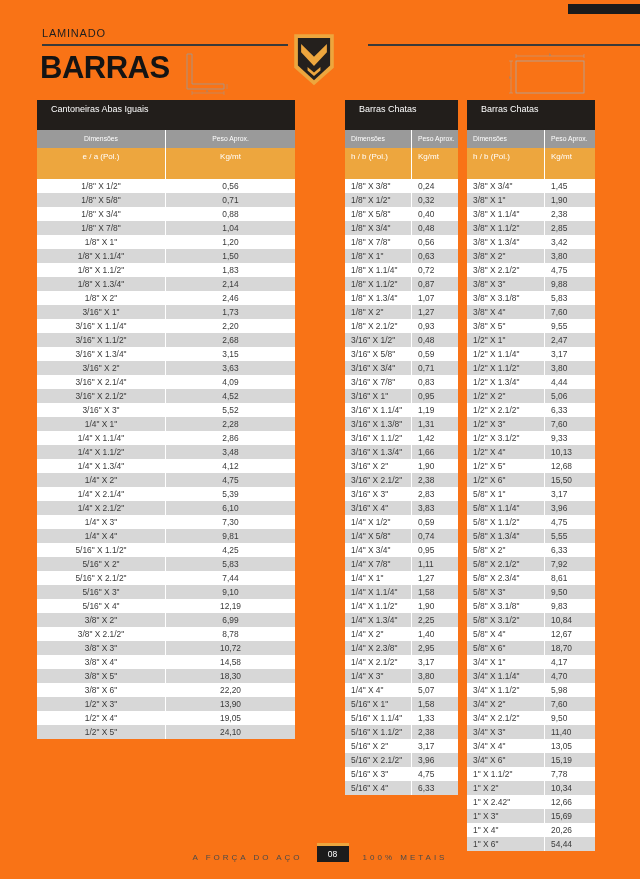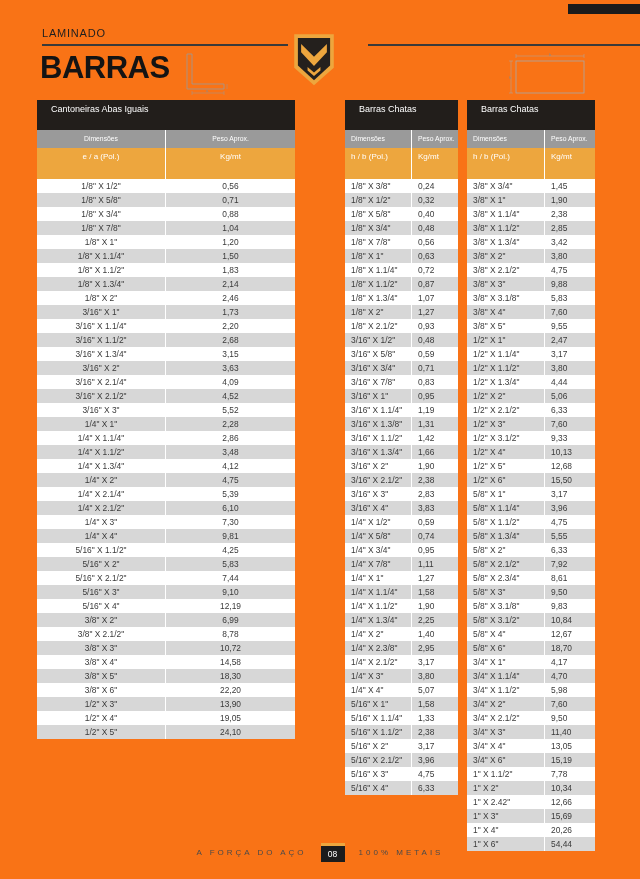--- a/index.html
+++ b/index.html
@@ -36,23 +36,23 @@
   .c2 { flex:1; }
 
   .table-0 .cell1, .table-0 .c1 { width:129px; }
   .table-1 .cell1, .table-1 .c1 { width:67px; }
   .table-2 .cell1, .table-2 .c1 { width:78px; }
   .table-0 .cell2, .table-1 .cell2, .table-2 .cell2 { flex:1; }
 
   .align-center .t-head span, .align-center .t-sub span, .align-center .c { text-align:center; }
   .align-left .t-head span, .align-left .t-sub span, .align-left .c { text-align:left; padding-left:6px; }
 
-  .footer { position:absolute; left:0; top:843px; width:100%; display:flex; align-items:center; justify-content:center; gap:14px; }
+  .footer { position:absolute; left:0; top:843px; width:100%; display:flex; align-items:flex-end; justify-content:center; gap:14px; }
   .footer-text { font-size:8px; letter-spacing:3px; color:#4a4a4a; }
-  .page-badge { width:24px; height:19px; background:#1c1c1c; border-top:3px solid #eda63e; color:#fff; font-size:8.5px; text-align:center; line-height:16px; }
+  .page-badge { width:32px; height:19px; background:#1c1c1c; border-top:3px solid #eda63e; color:#fff; font-size:8.5px; text-align:center; line-height:16px; }
 
   .dim-label { font-size:4px; fill:#8a8a8a; }
 </style>
 </head>
 <body>
 
 <div class="page">
 
   <div class="top-corner-bar"></div>
 

